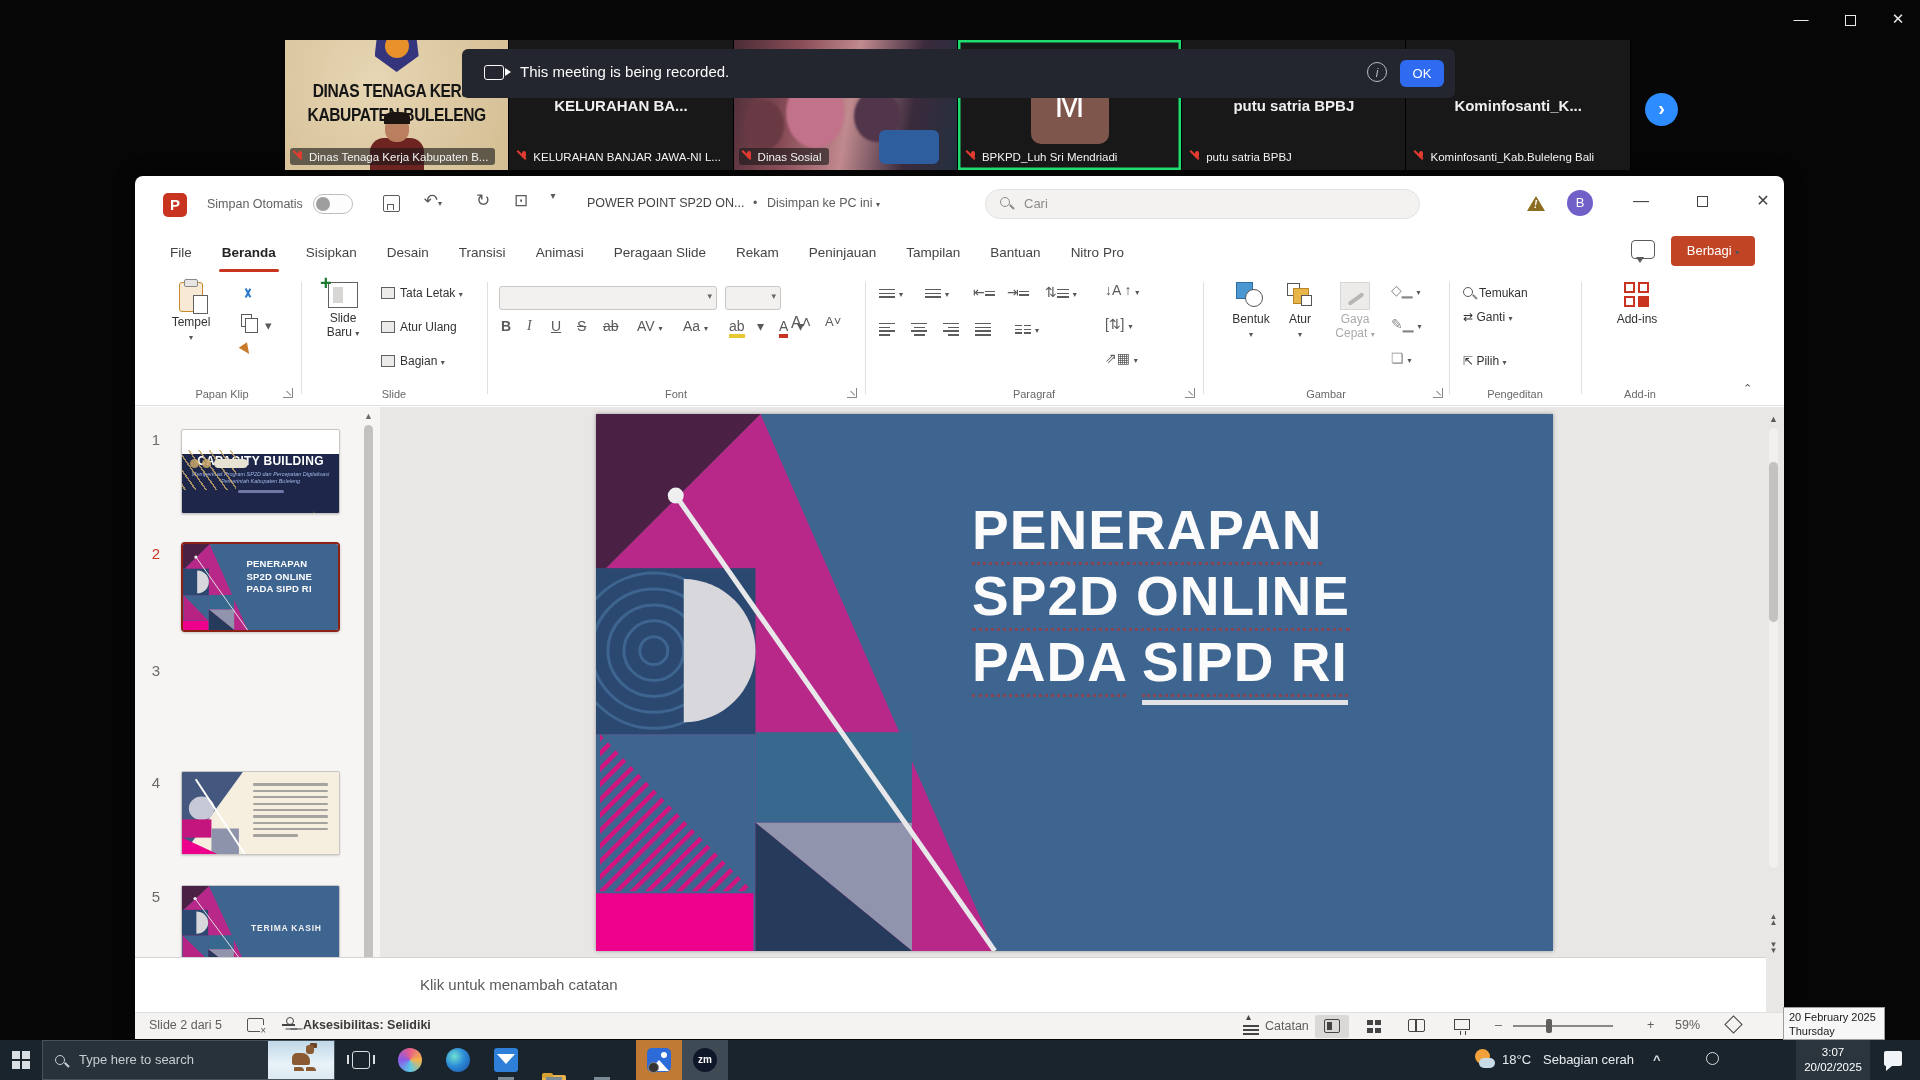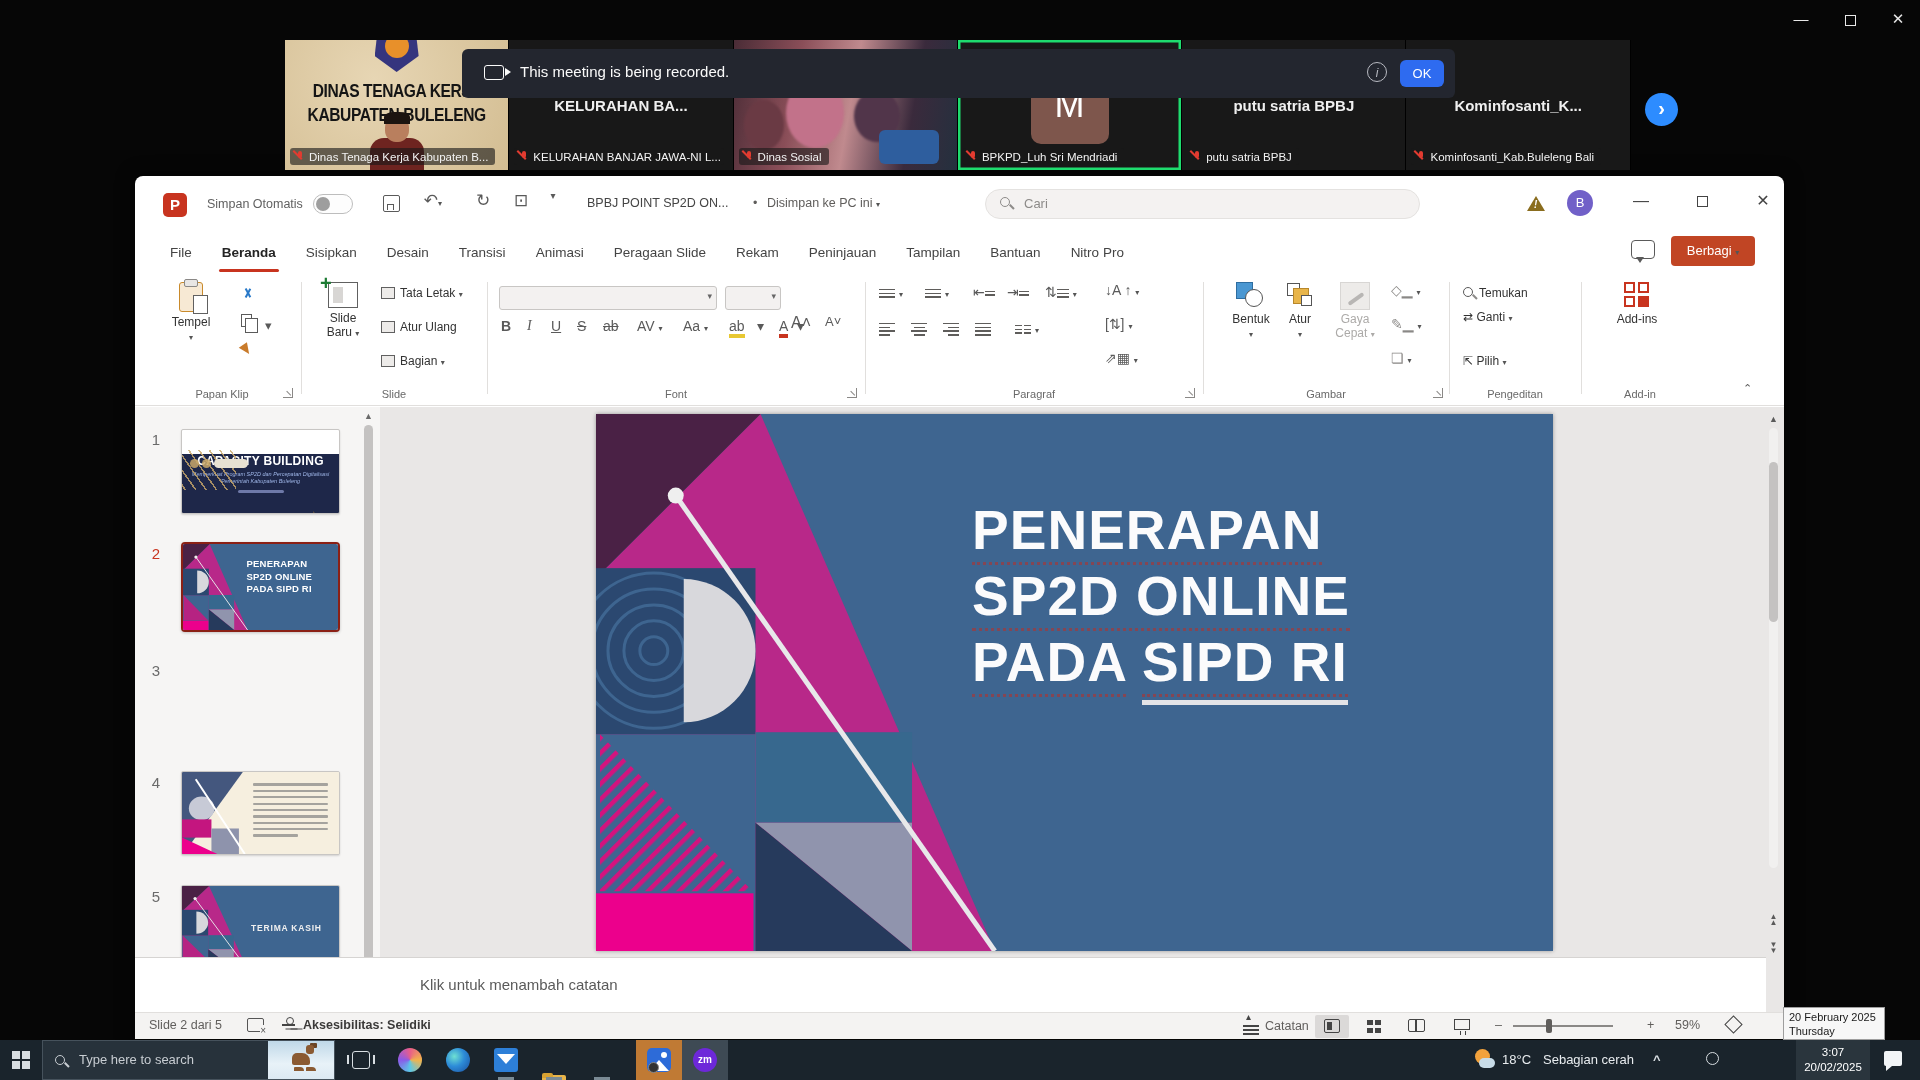--- a/index.html
+++ b/index.html
@@ -216,21 +216,21 @@
   .folder { position:relative; background:transparent; }
   .folder::before { content:""; position:absolute; left:0; top:3px; width:24px; height:17px; background:#E8B54A; border-radius:2px; }
   .folder::after { content:""; position:absolute; left:0; top:1px; width:11px; height:5px; background:#D8A232; border-radius:2px 2px 0 0; }
   .chrbadge { position:absolute; left:648px; top:22px; width:11px; height:11px; background:#333; border:1px solid #888; border-radius:50%; z-index:2; }
   .apptile { position:absolute; top:0; width:46px; height:40px; }
   .apptile.orange { background:#C07A34; }
   .apptile.gray { background:#3E4A54; }
   .photos { position:absolute; left:11px; top:8px; width:24px; height:24px; background:#2D6BD8; border-radius:5px; overflow:hidden; }
   .photos::before { content:""; position:absolute; left:2px; top:12px; width:0; height:0; border-left:10px solid transparent; border-right:10px solid transparent; border-bottom:11px solid #fff; }
   .photos::after { content:""; position:absolute; right:4px; top:4px; width:6px; height:6px; background:#fff; border-radius:50%; }
-  .zmic { position:absolute; left:11px; top:8px; width:24px; height:24px; background:#6d28d9; border-radius:50%; color:#fff; font-size:10px; font-weight:bold; text-align:center; line-height:24px; }
+  .zmic { position:absolute; left:11px; top:8px; width:24px; height:24px; background:#0f172a; border-radius:50%; color:#fff; font-size:10px; font-weight:bold; text-align:center; line-height:24px; }
   .weather { position:absolute; left:1473px; top:9px; width:24px; height:22px; }
   .weather::before { content:""; position:absolute; left:2px; top:0; width:15px; height:15px; background:#F2A23C; border-radius:50%; }
   .weather::after { content:""; position:absolute; left:6px; top:9px; width:16px; height:10px; background:#C8DCE8; border-radius:6px; }
   .traytxt { position:absolute; color:#E8ECEF; font-size:13px; top:12px; white-space:nowrap; }
   .trayic { position:absolute; top:12px; color:#D8DEE2; font-size:13px; }
   .circ-ic { width:13px; height:13px; border:1.5px solid #D8DEE2; border-radius:50%; }
   .mic-ic { position:relative; width:8px; height:14px; }
   .mic-ic::before { content:""; position:absolute; left:2px; top:0; width:5px; height:9px; background:#D8DEE2; border-radius:3px; }
   .mic-ic::after { content:""; position:absolute; left:0; top:6px; width:9px; height:6px; border:1.5px solid #D8DEE2; border-top:none; border-radius:0 0 6px 6px; }
   .spk-ic { position:relative; width:14px; height:14px; }
@@ -257,21 +257,21 @@
       <div class="toggle">
           <i></i>
         </div>
       <div class="floppy" style="left:248px">
           <i></i>
         </div>
       <div class="qat" style="left:284px">↶<span class="dd">▾</span></div>
       <div class="qat" style="left:334px">↻</div>
       <div class="qat" style="left:372px">⊡</div>
       <div class="qat" style="left:404px; font-size:10px">▾</div>
-      <span class="ttl" style="left:452px; color:#444">BPBJ POINT SP2D ON...</span>
+      <span class="ttl" style="left:452px; color:#444">POWER POINT SP2D ON...</span>
       <span class="ttl" style="left:618px">•</span>
       <span class="ttl" style="left:632px"><span>Disimpan ke PC ini</span> <span class="dd">▾</span></span>
       <div class="searchbox">
         <span class="mag"></span>
         <span>Cari</span>
       </div>
       <div class="warn">
           <i>!</i>
         </div>
       <div class="uavatar">B</div>

